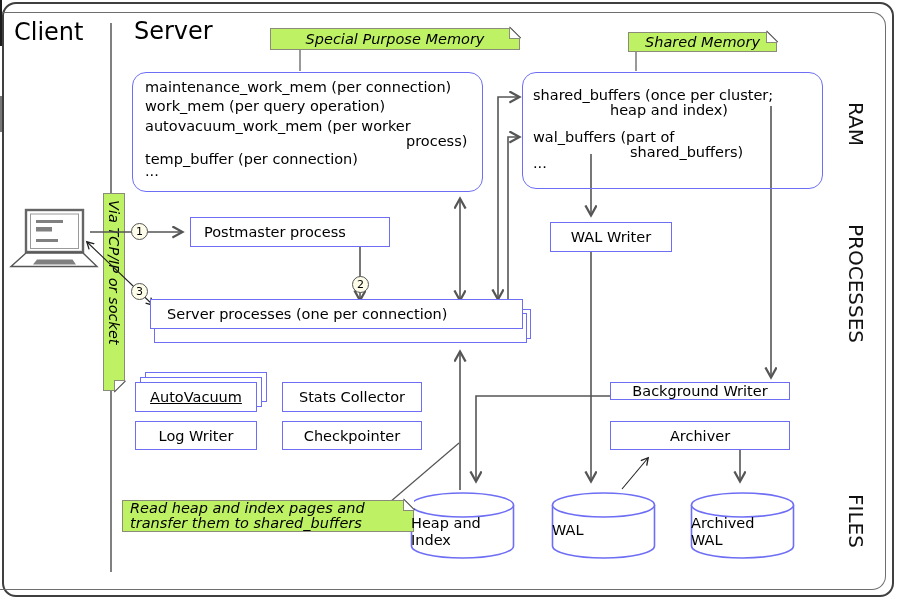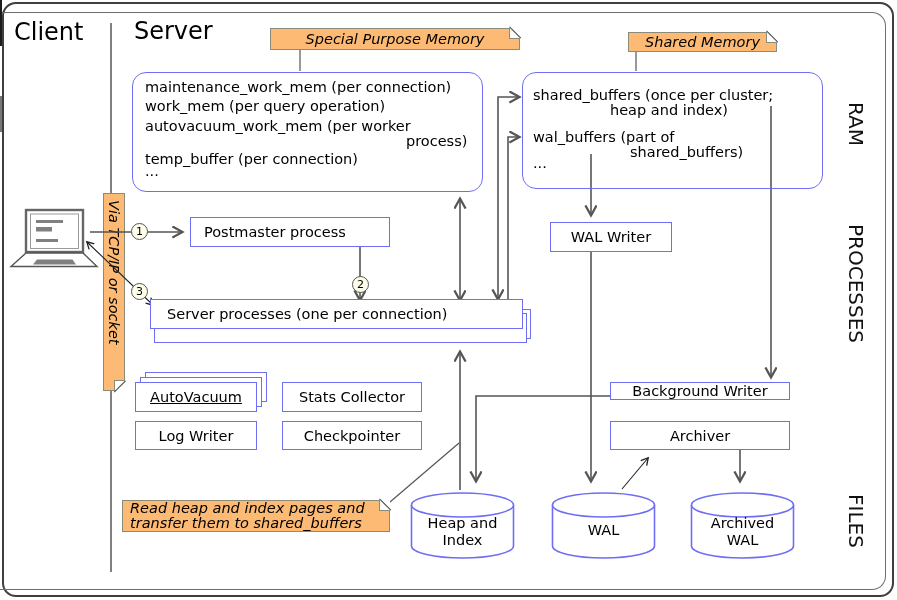--- a/index.html
+++ b/index.html
@@ -7,36 +7,36 @@
           font-family:"DejaVu Sans","Liberation Sans",sans-serif;color:#000;}
   .abs{position:absolute;}
   
   .box{position:absolute;background:#fff;border:1.6px solid #6e6ef5;box-sizing:border-box;
        display:flex;align-items:center;justify-content:center;font-size:14.5px;white-space:nowrap;}
   .box.left{justify-content:flex-start;padding-left:13px;}
   .layer{position:absolute;background:#fff;border:1.6px solid #6e6ef5;box-sizing:border-box;}
   .membox{position:absolute;background:transparent;border:1.6px solid #6e6ef5;border-radius:14px;box-sizing:border-box;}
   .memline{position:absolute;font-size:14.5px;white-space:nowrap;line-height:15px;}
   
-  .note{position:absolute;background:#fdba74;border:1.2px solid #8b8b79;box-sizing:border-box;
+  .note{position:absolute;background:#bef264;border:1.2px solid #8b8b79;box-sizing:border-box;
         font-style:italic;font-size:14.5px;display:flex;align-items:center;justify-content:center;white-space:nowrap;}
   .fold{position:absolute;top:-1.2px;right:-1.2px;width:11px;height:11px;background:#fff;
         border-left:1.2px solid #8b8b79;border-bottom:1.2px solid #8b8b79;box-sizing:border-box;overflow:visible;}
   .fold::after{content:'';position:absolute;left:-3px;top:4px;width:16px;height:1.4px;background:#444;transform:rotate(45deg);}
   .fold-br{position:absolute;bottom:-1.2px;right:-1.2px;width:11px;height:11px;background:#fff;
         border-left:1.2px solid #8b8b79;border-top:1.2px solid #8b8b79;box-sizing:border-box;}
   .fold-br::after{content:'';position:absolute;left:-3px;top:5px;width:16px;height:1.4px;background:#444;transform:rotate(-45deg);}
   
   .badge{position:absolute;width:17px;height:17px;border-radius:50%;background:#fdfdea;border:1.1px solid #555;
          box-sizing:border-box;display:flex;align-items:center;justify-content:center;font-size:11px;line-height:1;}
   
   .vtext{position:absolute;writing-mode:vertical-rl;text-align:center;}
   .lane{font-size:20px;color:#111;width:26px;}
   .title{position:absolute;font-size:24px;white-space:nowrap;}
-  .cyl-label{position:absolute;text-align:center;font-size:14.5px;line-height:17px;white-space:nowrap;}
+  .cyl-label{position:absolute;text-align:left;font-size:14.5px;line-height:17px;white-space:nowrap;}
 </style>
 </head>
 <body>
 
 <div id="canvas">
 
   <div class="abs" style="left:2px;top:2px;right:3px;bottom:3px;border:2px solid #3f3f3f;border-radius:14px;"></div>
   <div class="abs" style="left:-12px;top:12px;width:898px;height:578px;border:1.3px solid #6e6e6e;border-left:none;border-radius:0 14px 14px 0;box-sizing:border-box;"></div>
   <div class="abs" style="left:0;top:0;width:2px;height:46px;background:#1c1c1c;"></div>
   <div class="abs" style="left:0;top:96px;width:1.5px;height:36px;background:#777;"></div>
@@ -117,21 +117,21 @@
   <div class="vtext lane" style="left:842px;top:476px;height:90px;">FILES</div>
 
   <div class="note" style="left:270px;top:28px;width:250px;height:22px;">
     <span>Special Purpose Memory</span>
     <span class="fold"></span>
   </div>
   <div class="note" style="left:628px;top:32px;width:149px;height:20px;">
     <span>Shared Memory</span>
     <span class="fold"></span>
   </div>
-  <div class="note" style="left:122px;top:500px;width:268px;height:32px;flex-direction:column;align-items:flex-start;justify-content:space-between;padding-left:7px;line-height:15px;">
+  <div class="note" style="left:122px;top:500px;width:292px;height:32px;flex-direction:column;align-items:flex-start;justify-content:space-between;padding-left:7px;line-height:15px;">
     <span>Read heap and index pages and</span>
     <span>transfer them to shared_buffers</span>
     <span class="fold"></span>
   </div>
 
   <div class="membox" style="left:132px;top:72px;width:351px;height:120px;"></div>
   <div class="memline" style="left:145px;top:80px;">maintenance_work_mem (per connection)</div>
   <div class="memline" style="left:145px;top:99px;">work_mem (per query operation)</div>
   <div class="memline" style="left:145px;top:119px;">autovacuum_work_mem (per worker</div>
   <div class="memline" style="left:362px;top:134px;margin-left:44px;">process)</div>

